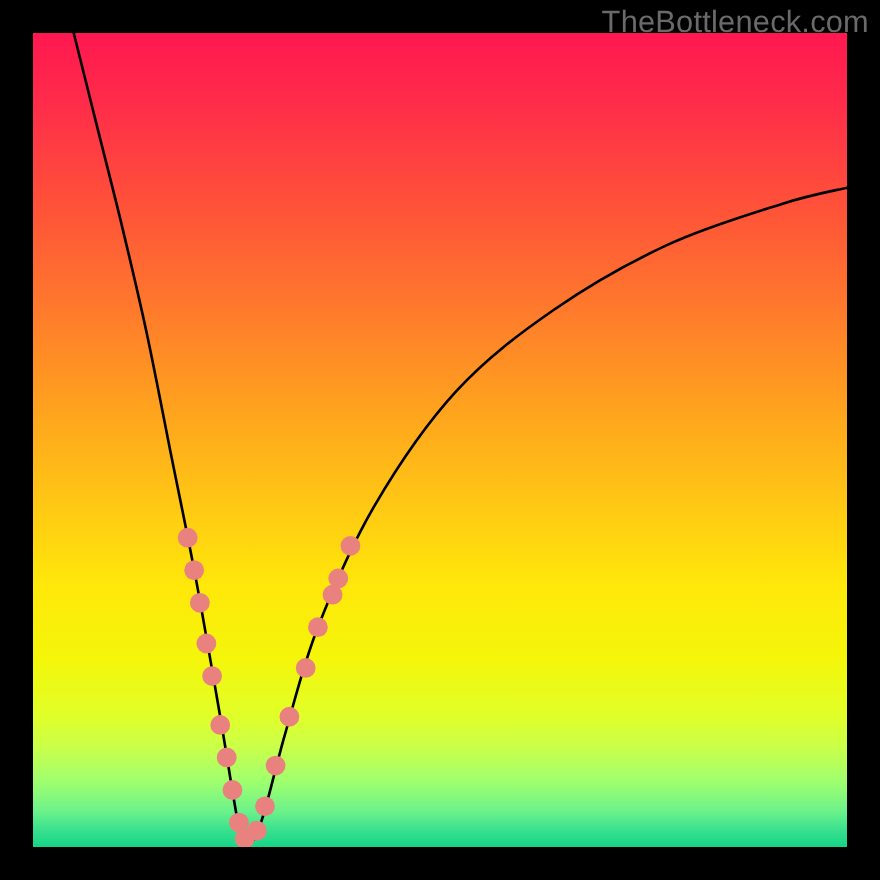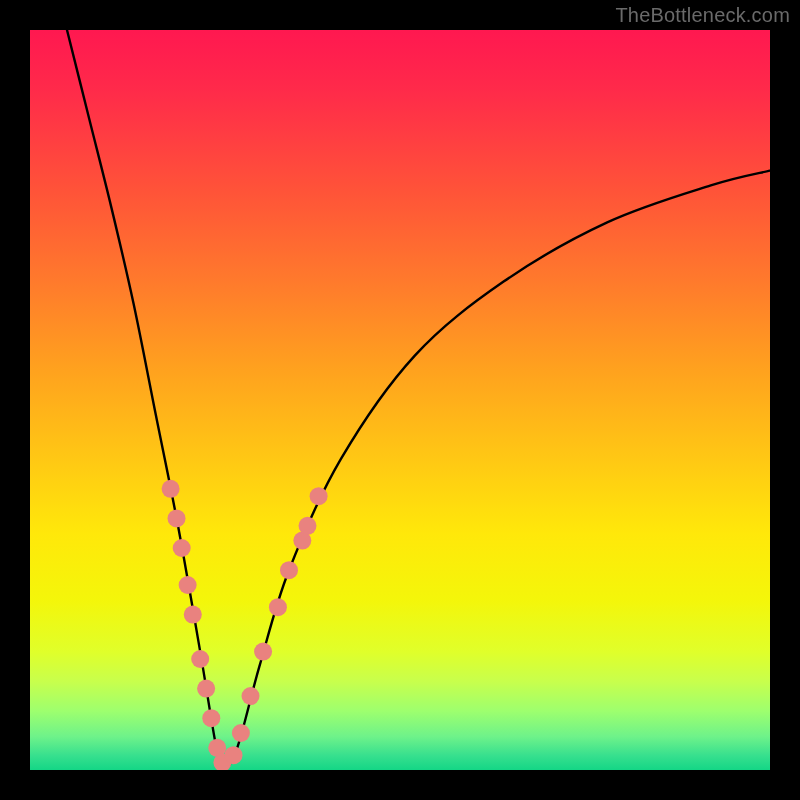--- a/index.html
+++ b/index.html
@@ -43,21 +43,21 @@
       #6ef28a 95.5%,
       #38e08e 98%,
       #14d686 100%
     );
   }
   .watermark {
     position: absolute;
     top: 4px;
     right: 10px;
     color: #6a6a6a;
-    font-size: 20px;
+    font-size: 28px;
     font-weight: 400;
     letter-spacing: 0.2px;
     user-select: none;
   }
   svg.curve {
     position: absolute;
     inset: 0;
     width: 740px;
     height: 740px;
   }

